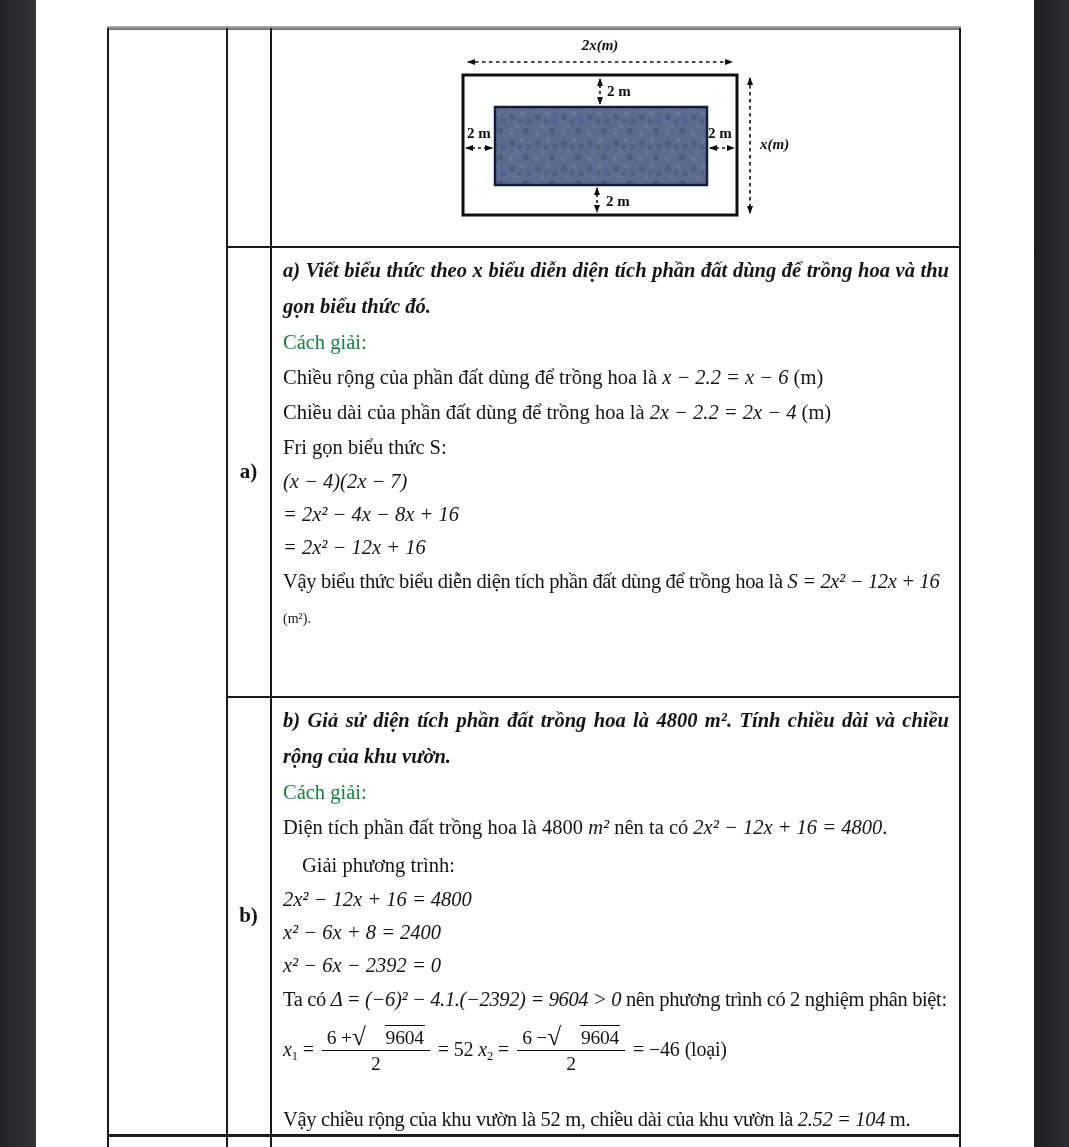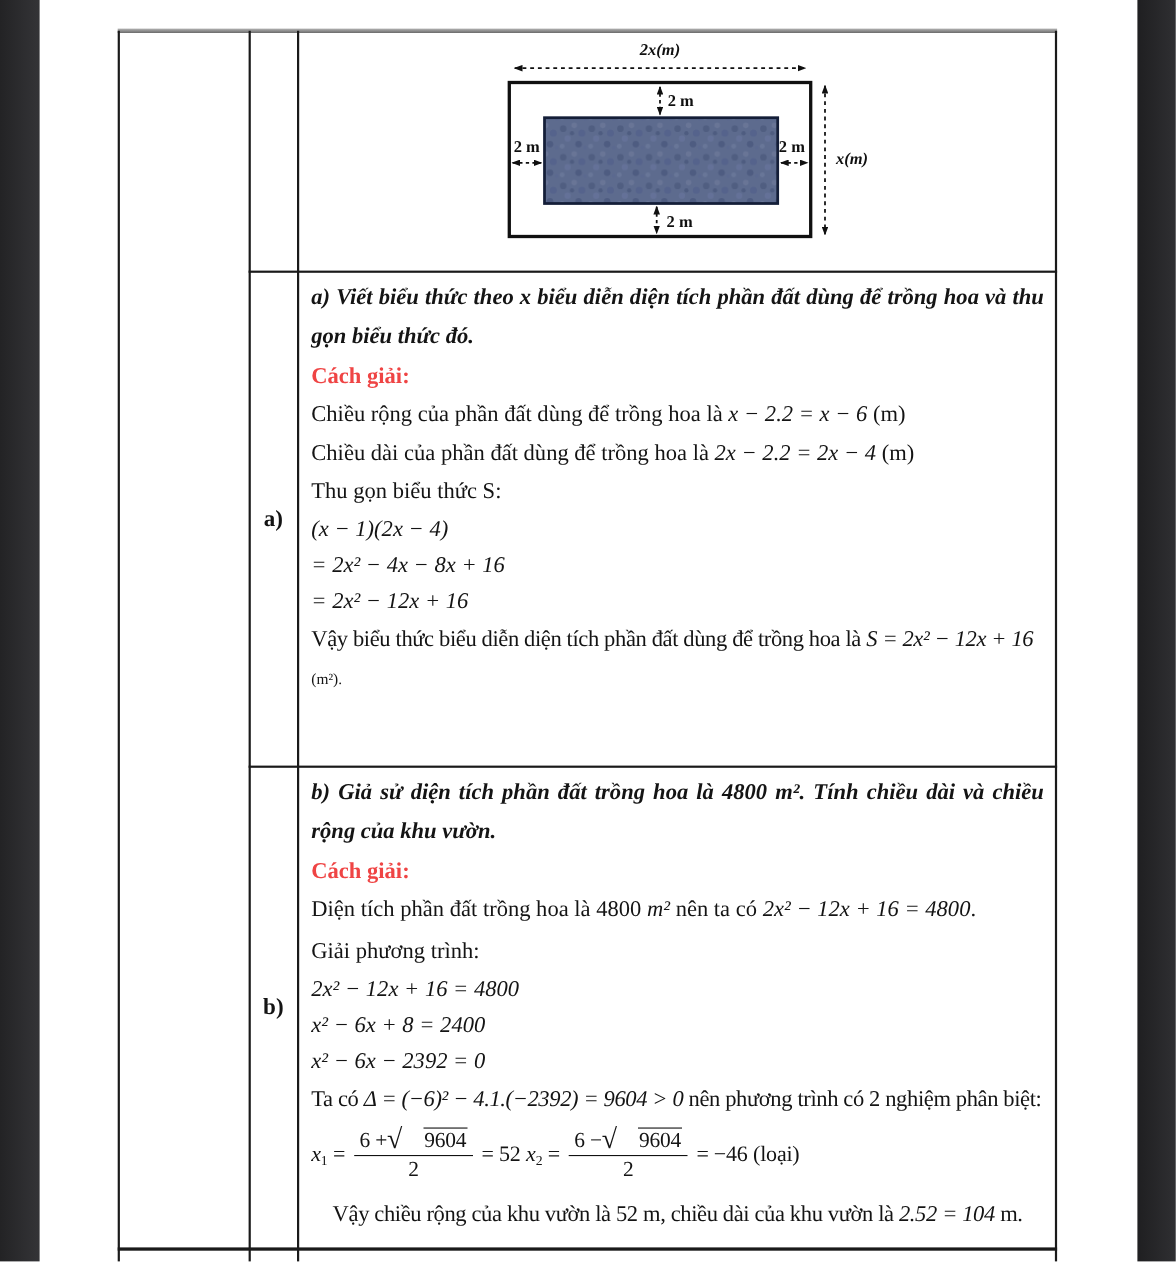--- a/index.html
+++ b/index.html
@@ -14,21 +14,21 @@
            background:linear-gradient(#b3b3b3,#6a6a6a);}
   .vline{position:absolute;width:2px;background:#1a1a1a;top:28px;height:1119px;}
   .hline{position:absolute;height:2px;background:#1a1a1a;}
   
   .rowlabel{position:absolute;left:228px;width:41px;display:flex;align-items:center;
             justify-content:center;font-weight:bold;font-size:21px;}
   
   .content{position:absolute;left:283px;width:666px;font-size:20.5px;line-height:35px;}
   .content p{margin:0;}
   .qline{font-weight:bold;font-style:italic;line-height:36px;text-align:justify;}
-  .red{color:#ef4444;font-weight:bold;margin-top:5px;line-height:36px;}
+  .red{color:#15803d;font-weight:normal;margin-top:5px;line-height:36px;}
   .line{line-height:35px;}
   .tight{letter-spacing:-0.35px;}
   .mathline{line-height:33px;}
   .mi{font-style:italic;}
   .gap-top{margin-top:8px;}
   .gap-top-sm{margin-top:5px;}
   .unitline{line-height:40px;font-size:14px;}
   sub{font-size:12.5px;vertical-align:-4px;line-height:0;}
   
   .roots{display:flex;align-items:center;height:60px;margin-top:2px;gap:5px;
@@ -101,33 +101,33 @@
   </svg>
 
   <div class="rowlabel" style="top:248px;height:446px;">a)</div>
   <div class="rowlabel" style="top:698px;height:434px;">b)</div>
 
   <div class="content" style="top:252px;">
     <p class="qline"><span>a) Viết biểu thức theo </span><span class="mi">x</span><span> biểu diễn diện tích phần đất dùng để trồng hoa và thu gọn biểu thức đó.</span></p>
     <p class="red">Cách giải:</p>
     <p class="line"><span>Chiều rộng của phần đất dùng để trồng hoa là </span><span class="mi">x − 2.2 = x − 6</span><span> (m)</span></p>
     <p class="line"><span>Chiều dài của phần đất dùng để trồng hoa là </span><span class="mi">2x − 2.2 = 2x − 4</span><span> (m)</span></p>
-    <p class="line gap-top">Thu gọn biểu thức S:</p>
-    <p class="mathline mi gap-top-sm">(x − 1)(2x − 4)</p>
+    <p class="line gap-top">Fri gọn biểu thức S:</p>
+    <p class="mathline mi gap-top-sm">(x − 4)(2x − 7)</p>
     <p class="mathline mi">= 2x² − 4x − 8x + 16</p>
     <p class="mathline mi">= 2x² − 12x + 16</p>
     <p class="line tight gap-top-sm"><span>Vậy biểu thức biểu diễn diện tích phần đất dùng để trồng hoa là </span><span class="mi">S = 2x² − 12x + 16</span></p>
     <p class="unitline">(m²).</p>
   </div>
 
   <div class="content" style="top:702px;">
     <p class="qline"><span>b) Giả sử diện tích phần đất trồng hoa là </span><span class="mi">4800 m²</span><span>. Tính chiều dài và chiều rộng của khu vườn.</span></p>
     <p class="red">Cách giải:</p>
     <p class="line gap-top-sm"><span>Diện tích phần đất trồng hoa là 4800 </span><span class="mi">m²</span><span> nên ta có </span><span class="mi">2x² − 12x + 16 = 4800</span><span>.</span></p>
-    <p class="line" style="margin-top:3px;">Giải phương trình:</p>
+    <p class="line" style="margin-top:3px;margin-left:19px;">Giải phương trình:</p>
     <p class="mathline mi gap-top-sm">2x² − 12x + 16 = 4800</p>
     <p class="mathline mi">x² − 6x + 8 = 2400</p>
     <p class="mathline mi">x² − 6x − 2392 = 0</p>
     <p class="line tight gap-top"><span>Ta có </span><span class="mi">Δ = (−6)² − 4.1.(−2392) = 9604 &gt; 0</span><span> nên phương trình có 2 nghiệm phân biệt:</span></p>
 
     <div class="roots">
       <span><span class="mi">x</span><sub>1</sub></span>
       <span>=</span>
       <span class="frac">
         <span class="num">
@@ -149,16 +149,16 @@
               <span class="sign">√</span>
               <span class="val">9604</span>
             </span>
           </span>
         <span class="den">2</span>
       </span>
       <span>= −46</span>
       <span>(loại)</span>
     </div>
 
-    <p class="line tight" style="margin-top:8px;text-align:center;"><span>Vậy chiều rộng của khu vườn là 52 m, chiều dài của khu vườn là </span><span class="mi">2.52 = 104</span><span> m.</span></p>
+    <p class="line tight" style="margin-top:23px;"><span>Vậy chiều rộng của khu vườn là 52 m, chiều dài của khu vườn là </span><span class="mi">2.52 = 104</span><span> m.</span></p>
   </div>
 
 </div>
 
 </body></html>

